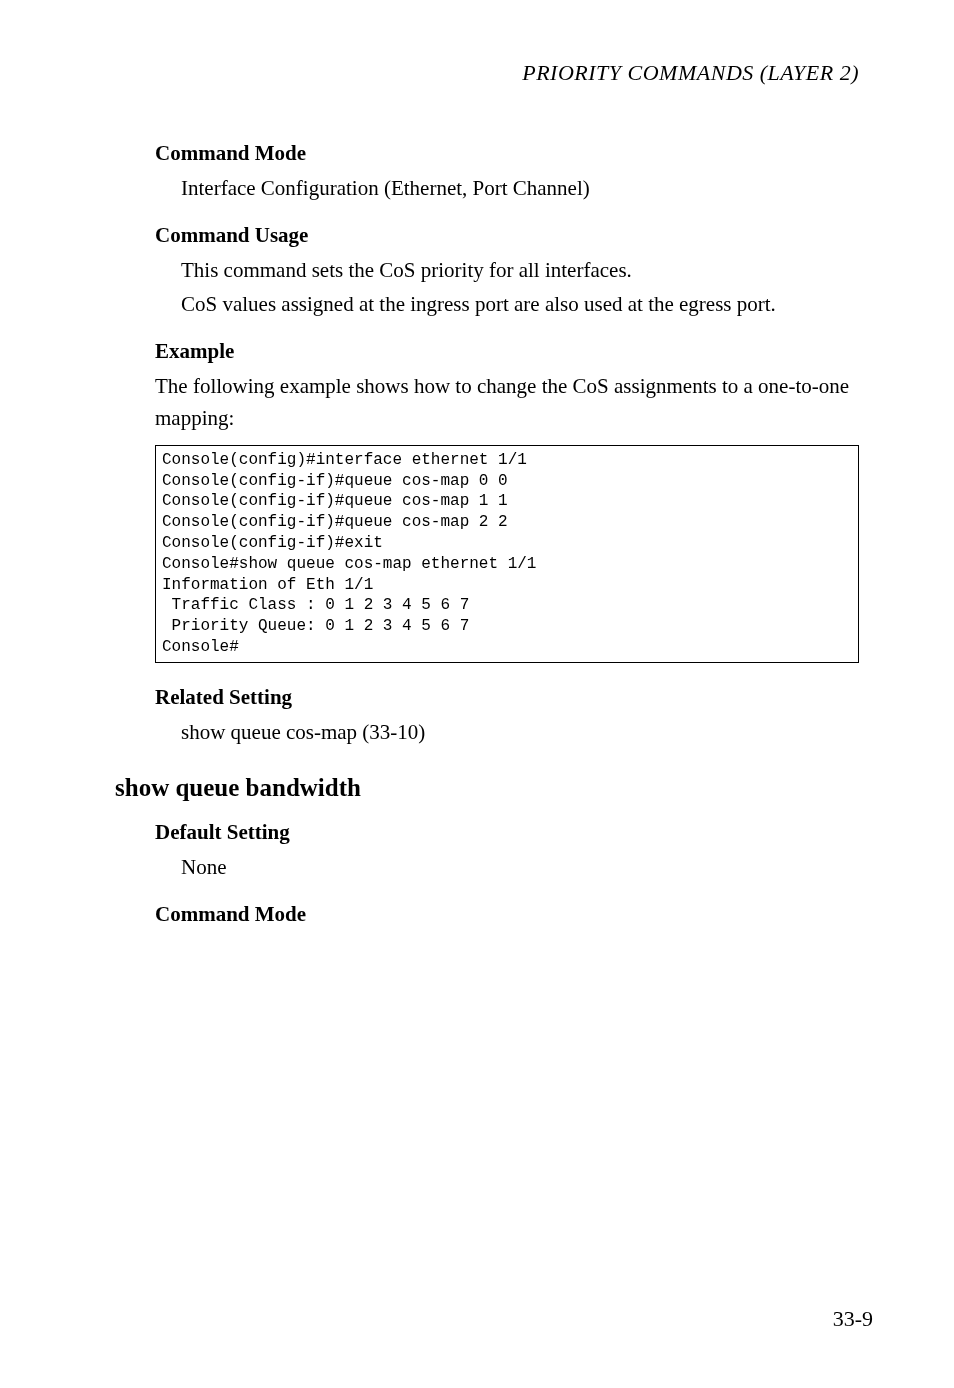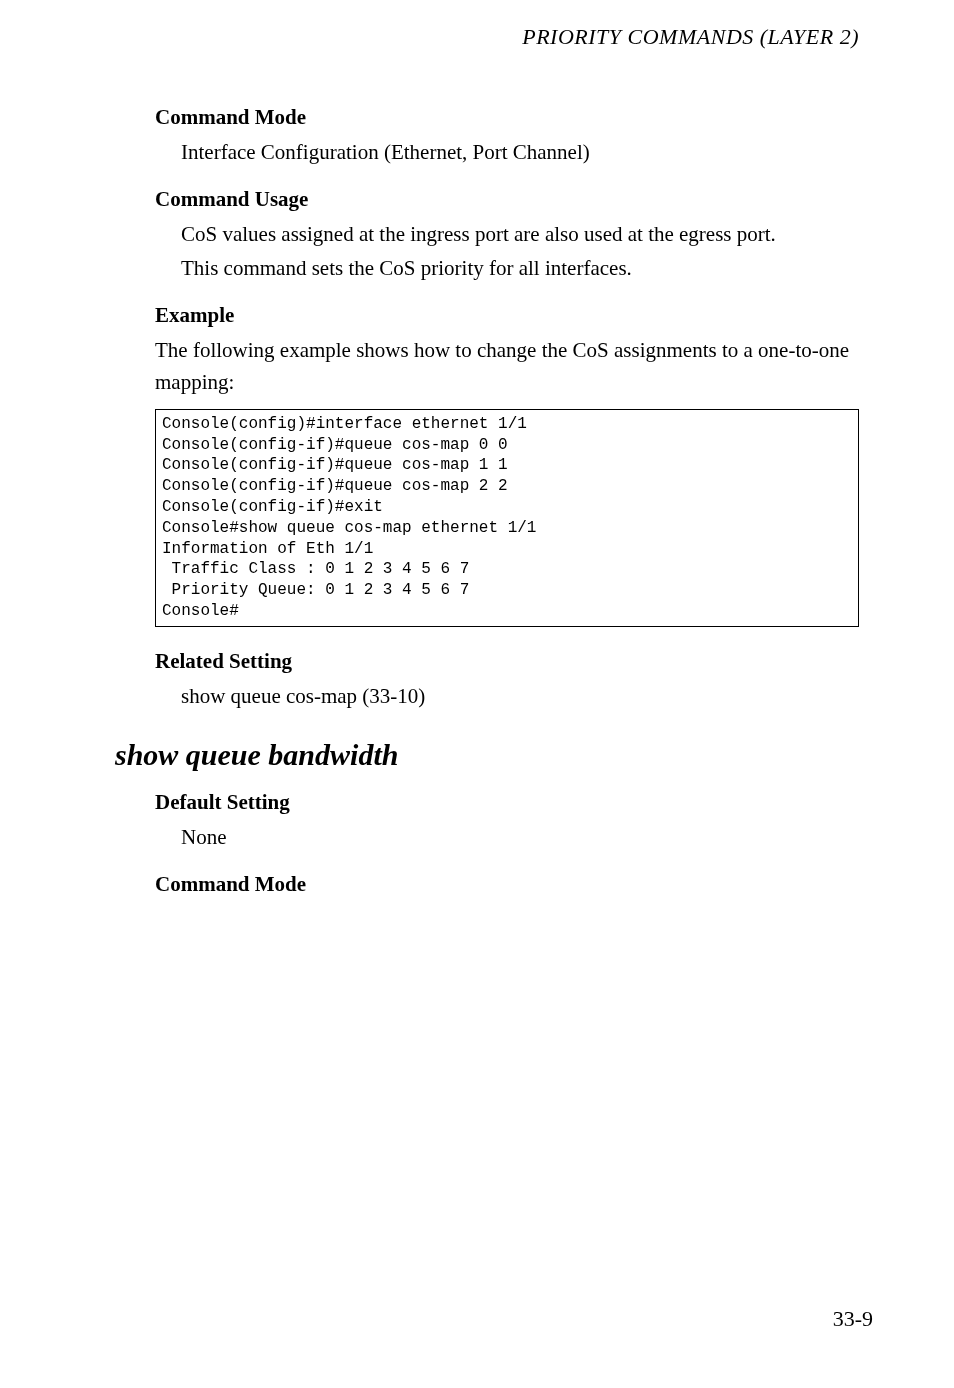--- a/index.html
+++ b/index.html
@@ -6,21 +6,21 @@
       margin: 0;
       padding: 0;
       background: #ffffff;
       font-family: Garamond, Georgia, 'Times New Roman', serif;
       color: #000000;
       width: 954px;
       height: 1388px;
       position: relative;
     }
     .page {
-      padding: 24px 95px 50px 155px;
+      padding: 60px 95px 50px 155px;
       box-sizing: border-box;
     }
     .running-header {
       text-align: right;
       font-style: italic;
       font-variant: small-caps;
       font-size: 22px;
       margin-bottom: 55px;
       letter-spacing: 0.5px;
     }
@@ -44,24 +44,23 @@
       font-family: 'Courier New', Courier, monospace;
       font-size: 16px;
       line-height: 1.3;
       padding: 4px 6px;
       white-space: pre;
       margin-top: 10px;
       margin-bottom: 22px;
     }
     .h2-command {
       font-weight: bold;
-      font-size: 30px;
+      font-size: 25px;
       margin-top: 26px;
       margin-left: -40px;
-      font-style: italic;
     }
     .page-number {
       position: absolute;
       bottom: 56px;
       right: 81px;
       font-size: 22px;
     }
     .list-line {
       font-size: 21px;
       line-height: 1.55;
@@ -74,22 +73,22 @@
 <body>
 
 <div class="page">
 
   <div class="running-header">PRIORITY COMMANDS (LAYER 2)</div>
 
   <div class="section-heading">Command Mode</div>
   <div class="body-text indent">Interface Configuration (Ethernet, Port Channel)</div>
 
   <div class="section-heading">Command Usage</div>
+  <div class="list-line">This command sets the CoS priority for all interfaces.</div>
   <div class="list-line">CoS values assigned at the ingress port are also used at the egress port.</div>
-  <div class="list-line">This command sets the CoS priority for all interfaces.</div>
 
   <div class="section-heading">Example</div>
   <div class="body-text">The following example shows how to change the CoS assignments to a one-to-one mapping:</div>
 
   <div class="code-block">Console(config)#interface ethernet 1/1
 Console(config-if)#queue cos-map 0 0
 Console(config-if)#queue cos-map 1 1
 Console(config-if)#queue cos-map 2 2
 Console(config-if)#exit
 Console#show queue cos-map ethernet 1/1

